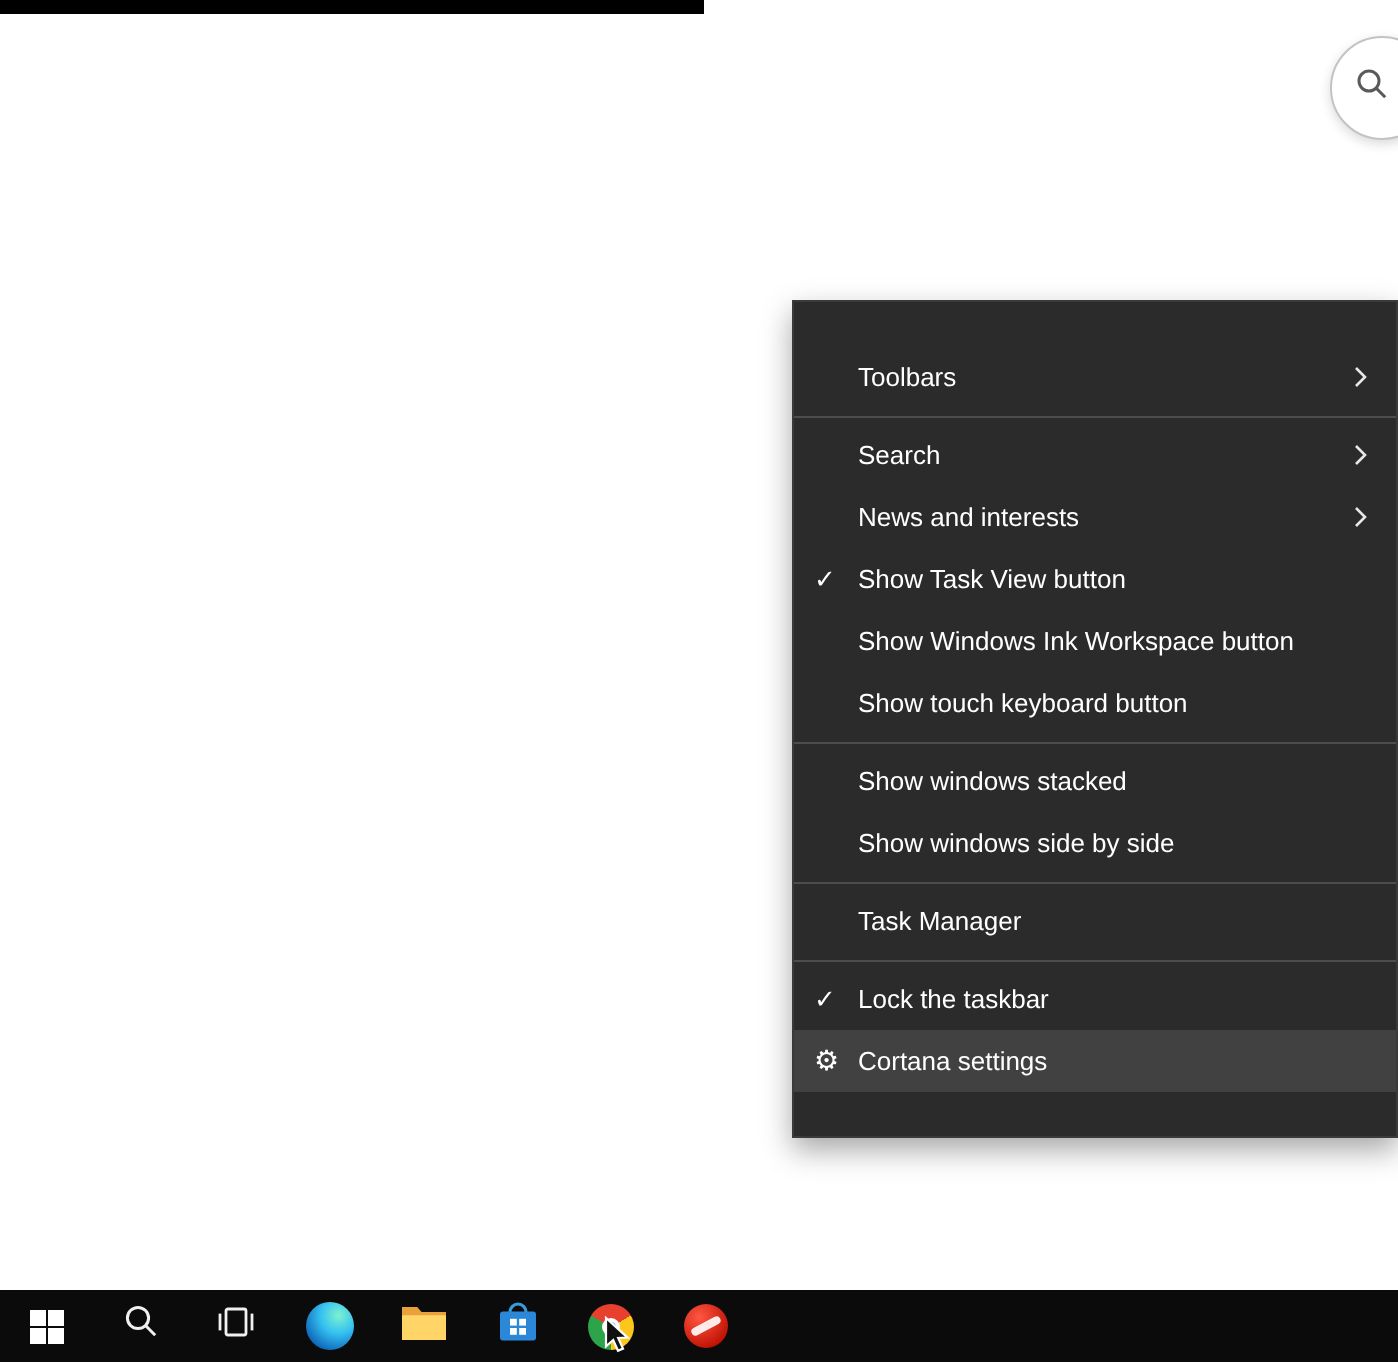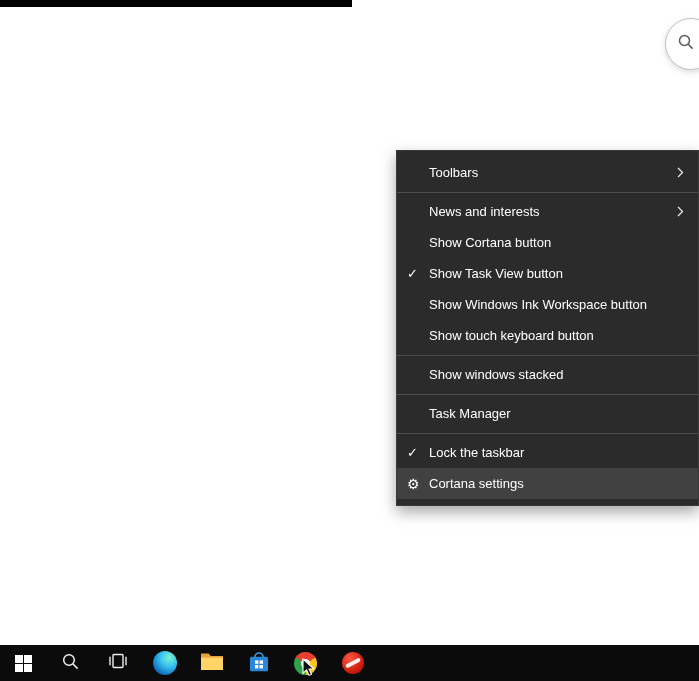--- a/index.html
+++ b/index.html
@@ -19,21 +19,21 @@
     background:#fff; border:1px solid #c3c3c3; border-radius:50%;
     box-shadow:0 2px 6px rgba(0,0,0,.15);
     display:flex; align-items:center; padding-left:11px; z-index:5;
   }
 
   
   .context-menu {
     position:absolute; left:396px; top:150px; width:303px;
     background:#2b2b2b; border:1px solid #3a3a3a;
     box-shadow:0 6px 14px rgba(0,0,0,.35);
-    padding:6px 0; z-index:30; color:#fff; font-size:13px;
+    padding:22px 0; z-index:30; color:#fff; font-size:13px;
   }
   .menu-item {
     display:flex; align-items:center; height:31px;
     padding:0 14px 0 10px; cursor:default; white-space:nowrap;
   }
   .menu-item.highlight { background:#414141; }
   .lead { width:22px; flex:0 0 22px; font-size:13px; color:#fff; }
   .lead.gear { font-size:14px; }
   .mi-label { flex:1 1 auto; overflow:hidden; }
   .chev { margin-left:auto; display:flex; align-items:center; }
@@ -95,35 +95,40 @@
     <span class="mi-label">Toolbars</span>
     <span class="chev">
       <svg width="7" height="11" viewBox="0 0 7 11">
           <polyline points="1,1 5.5,5.5 1,10" fill="none" stroke="#e8e8e8" stroke-width="1.3"></polyline>
         </svg>
     </span>
   </div>
 
   <div class="separator"></div>
 
+  <div class="menu-item">
+    <span class="lead"></span>
+    <span class="mi-label">Search</span>
+    <span class="chev">
+      <svg width="7" height="11" viewBox="0 0 7 11">
+          <polyline points="1,1 5.5,5.5 1,10" fill="none" stroke="#e8e8e8" stroke-width="1.3"></polyline>
+        </svg>
+    </span>
+  </div>
 
   <div class="menu-item">
     <span class="lead"></span>
     <span class="mi-label">News and interests</span>
     <span class="chev">
       <svg width="7" height="11" viewBox="0 0 7 11">
           <polyline points="1,1 5.5,5.5 1,10" fill="none" stroke="#e8e8e8" stroke-width="1.3"></polyline>
         </svg>
     </span>
   </div>
 
-  <div class="menu-item">
-    <span class="lead"></span>
-    <span class="mi-label">Show Cortana button</span>
-  </div>
 
   <div class="menu-item">
     <span class="lead">✓</span>
     <span class="mi-label">Show Task View button</span>
   </div>
 
 
   <div class="menu-item">
     <span class="lead"></span>
     <span class="mi-label">Show Windows Ink Workspace button</span>
@@ -135,20 +140,24 @@
   </div>
 
   <div class="separator"></div>
 
 
   <div class="menu-item">
     <span class="lead"></span>
     <span class="mi-label">Show windows stacked</span>
   </div>
 
+  <div class="menu-item">
+    <span class="lead"></span>
+    <span class="mi-label">Show windows side by side</span>
+  </div>
 
 
   <div class="separator"></div>
 
   <div class="menu-item">
     <span class="lead"></span>
     <span class="mi-label">Task Manager</span>
   </div>
 
   <div class="separator"></div>

